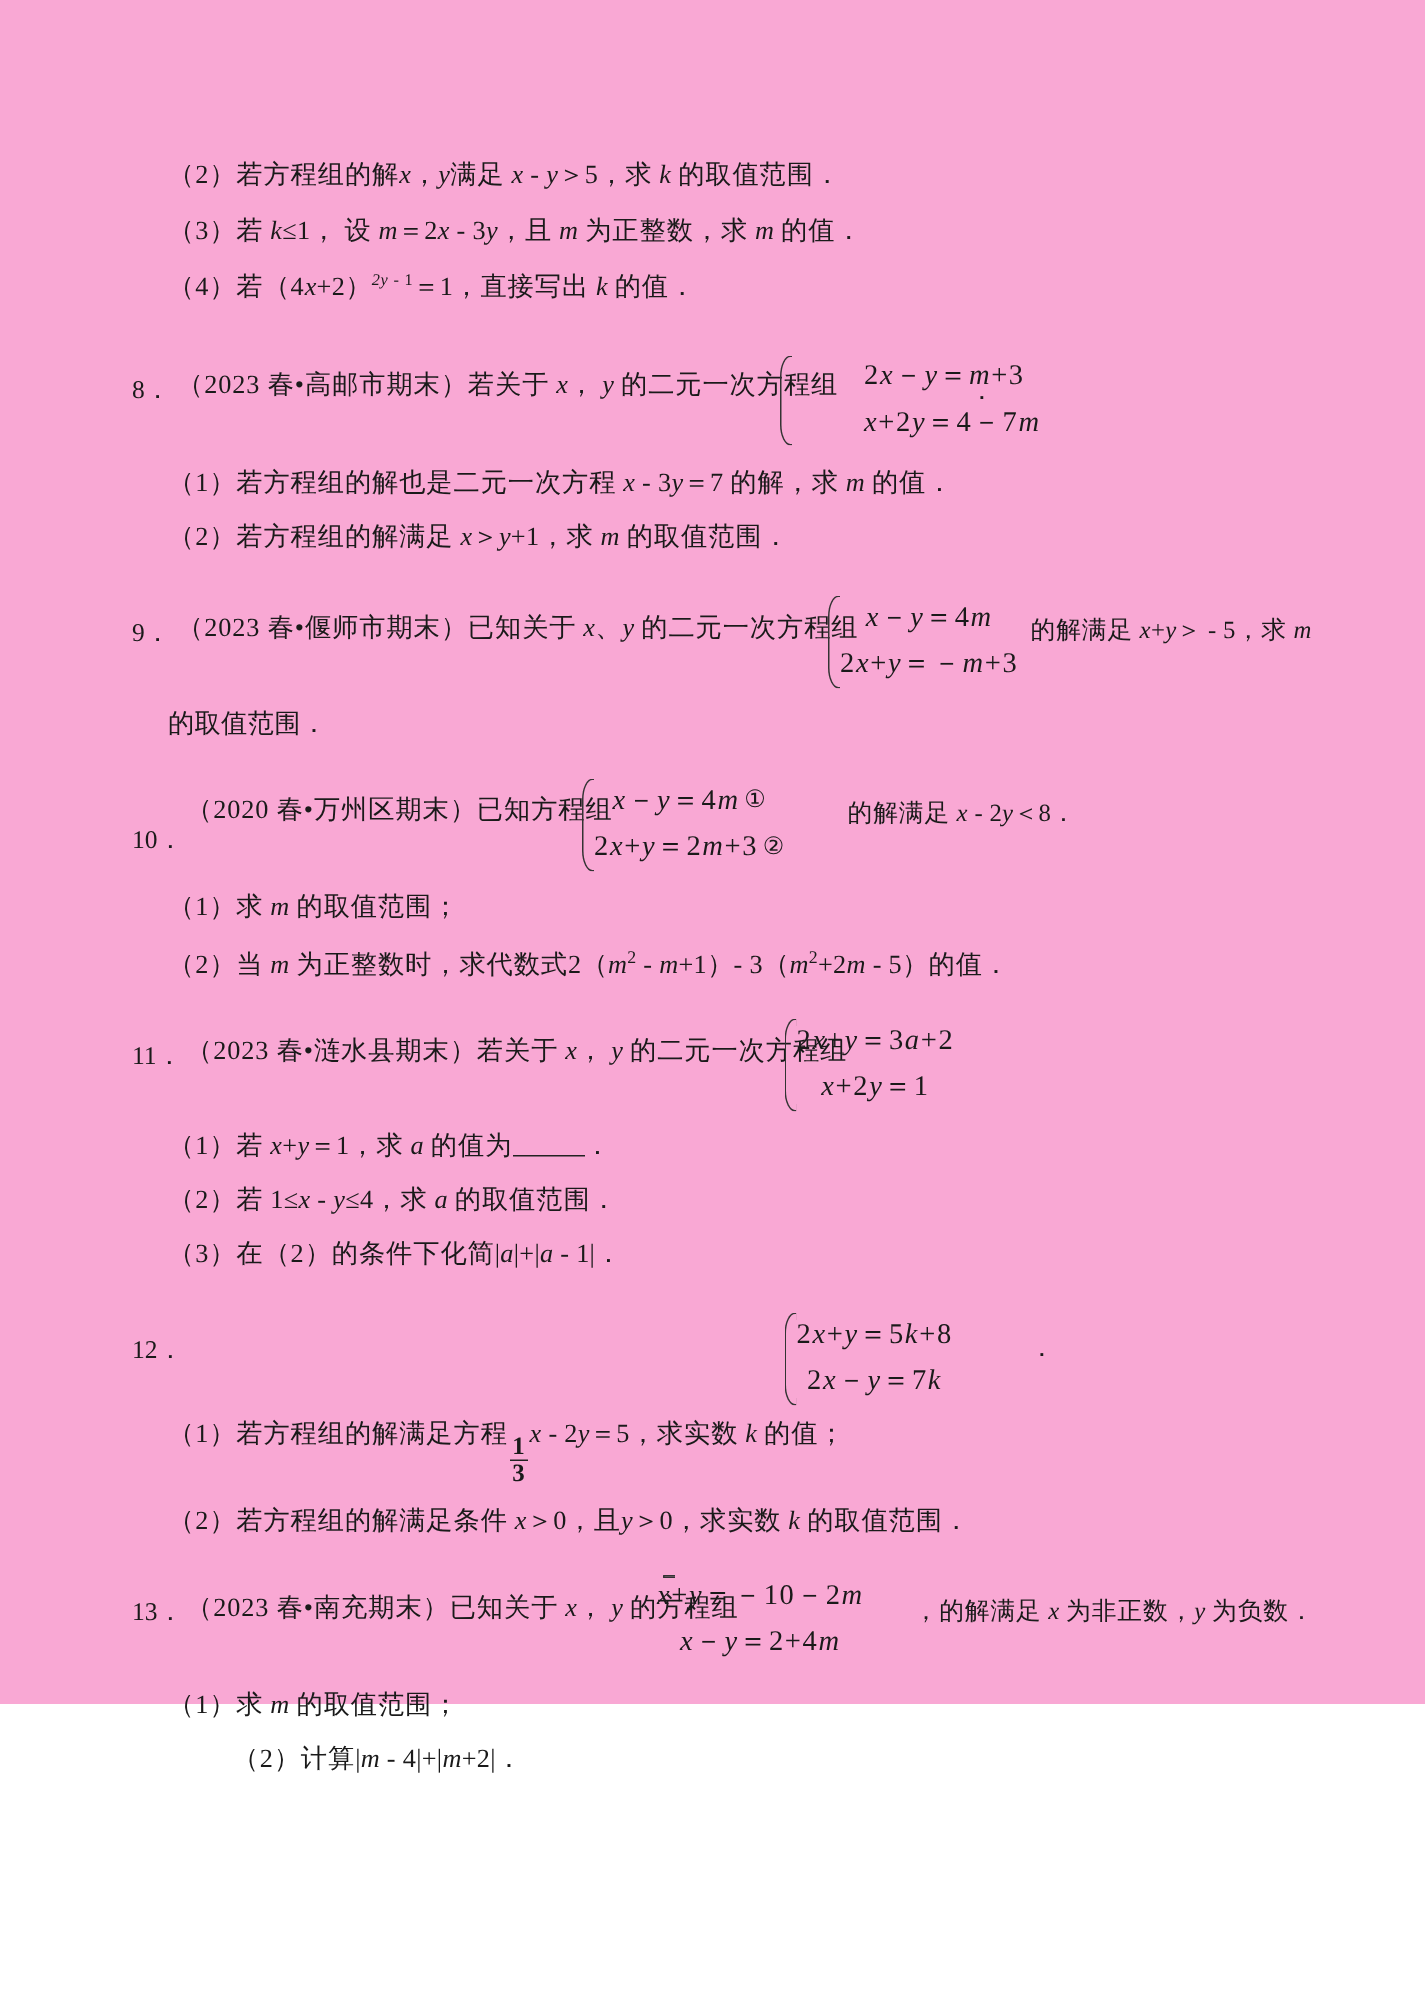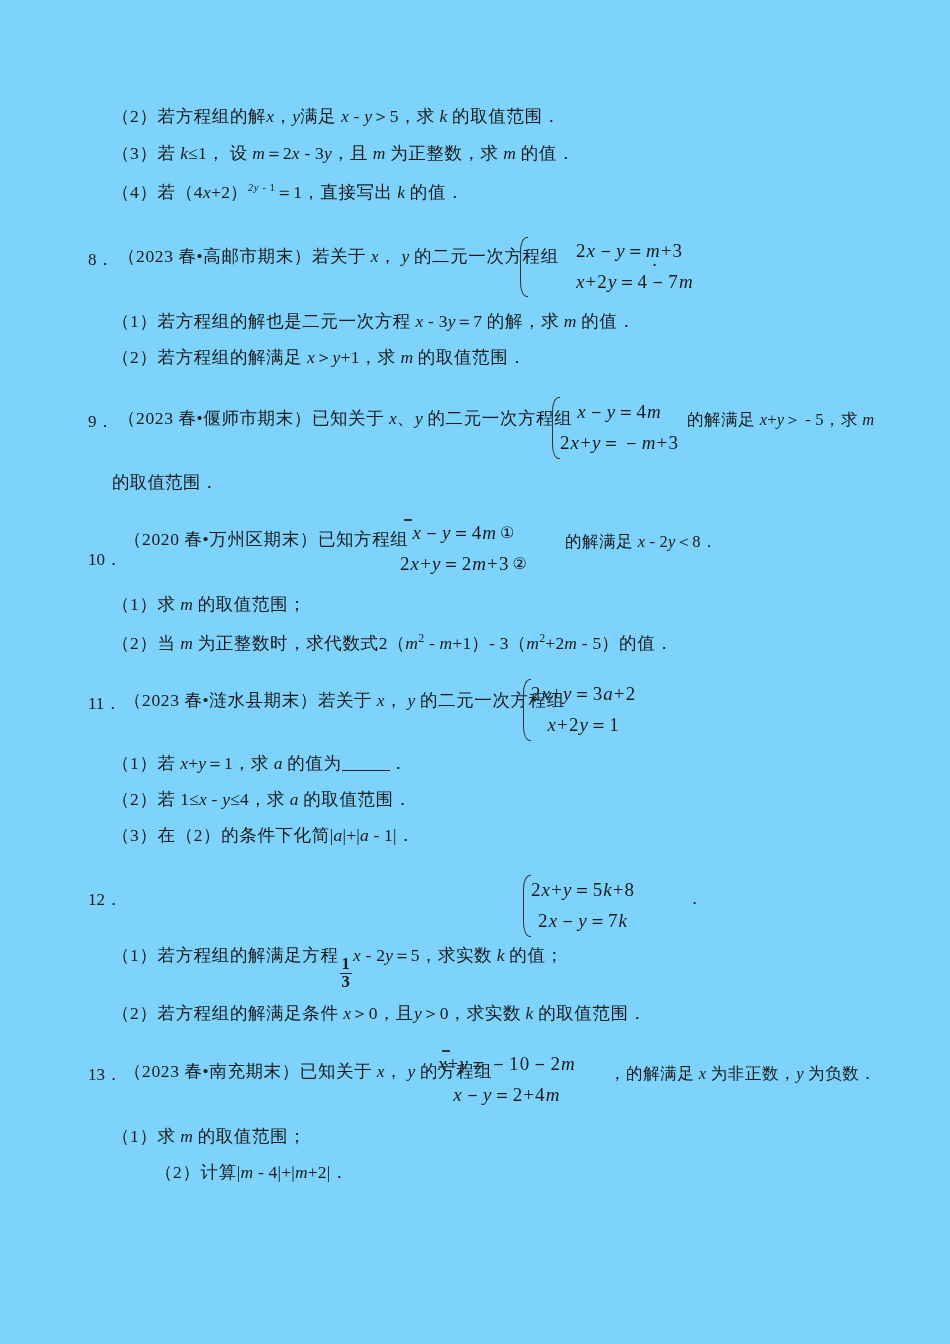--- a/index.html
+++ b/index.html
@@ -12,22 +12,22 @@
     height: 1344px;
     position: relative;
     font-family: "Liberation Serif", "DejaVu Serif", serif;
     color: #1a1a1a;
     overflow: hidden;
   }
   .page {
     position: absolute;
     left: 0; top: 0;
     width: 950px;
-    height: 1344px;
-    background: #7dd3fc;
+    height: 1136px;
+    background: #f9a8d4;
   }
 
   
   .line {
     position: absolute;
     white-space: nowrap;
     font-size: 17.5px;
     line-height: 1.0;
     letter-spacing: 0.2px;
   }
@@ -182,21 +182,21 @@
   </div>
   <div class="line" style="left:687px; top:412px; font-size:16.5px;">
     <span class="cn">的解满足</span>&nbsp;<i>x</i>+<i>y</i>＞ - 5<span class="cn">，求</span>&nbsp;<i>m</i>
   </div>
   <div class="line" style="left:112px; top:474px;">的取值范围．</div>
 
   <div class="qnum" style="left:88px; top:531px;margin-top:17px;">10．</div>
   <div class="line" style="left:124px; top:531px;">
     <span class="cn">（2020 春•万州区期末）已知方程组</span>
   </div>
-  <div class="sys" style="left:400px; top:518px; height:64px;flex-direction:column;">
+  <div class="sys" style="left:384px; top:518px; height:64px;">
     <span class="brace"></span>
     <span class="eqs">
       <span class="eq center"><i>x</i>－<i>y</i>＝4<i>m</i><span class="circ">①</span></span>
       <span class="eq">2<i>x</i>+<i>y</i>＝2<i>m</i>+3<span class="circ">②</span></span>
     </span>
   </div>
   <div class="line" style="left:565px; top:534px; font-size:16.5px;">
     <span class="cn">的解满足</span>&nbsp;<i>x</i> - 2<i>y</i>＜8．
   </div>
 

